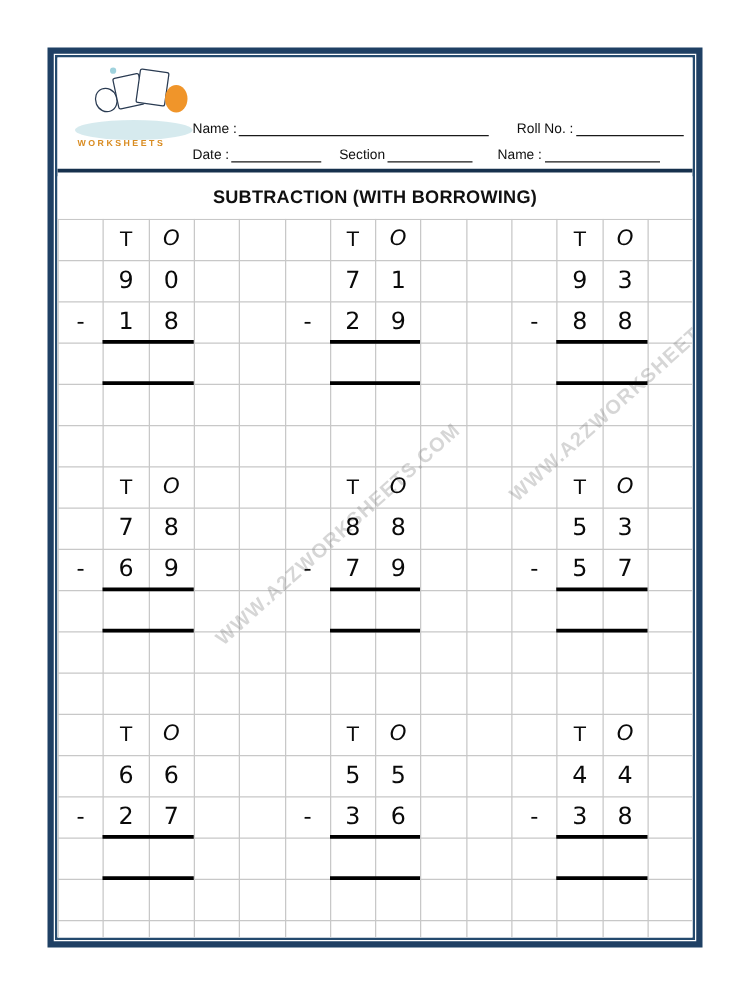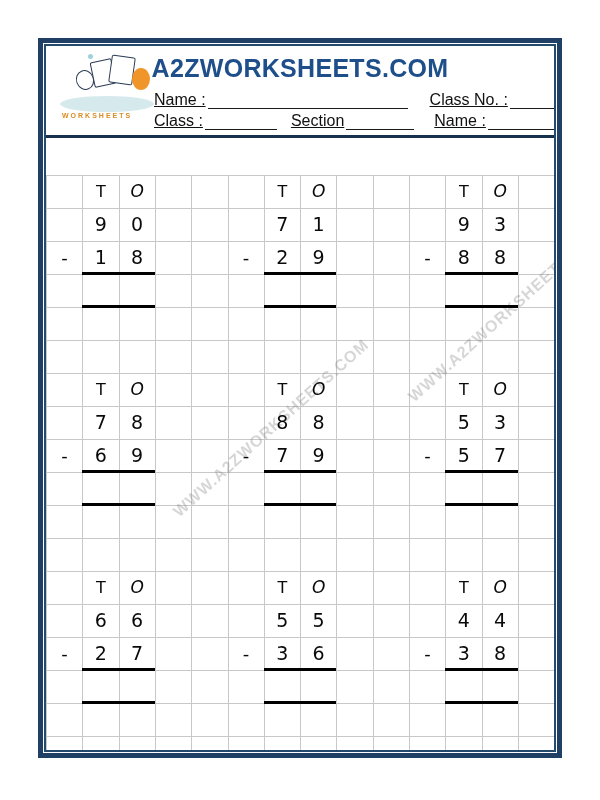--- a/index.html
+++ b/index.html
@@ -103,23 +103,22 @@
     border-radius: 50%;
   }
   .ld1 { left: 74px; top: 16px; width: 18px; height: 22px; }
   .ld2 { left: 30px; top: 2px; width: 5px; height: 5px; background: #9fd2dd; }
 
   
   .fields {
     position: absolute;
     left: 108px; top: 42px;
     width: 396px;
-    font-size: 16px;
+    font-size: 11px;
     color: #101010;
-    text-decoration: underline;
   }
   .field-row {
     display: flex;
     align-items: flex-end;
     height: 21px;
   }
   .fl { white-space: nowrap; padding-right: 2px; }
   .line {
     border-bottom: 1px solid #1a1a1a;
     height: 12px;
@@ -219,43 +218,43 @@
     <div class="logo">
       <div class="logo-paper lp3"></div>
       <div class="logo-paper lp1"></div>
       <div class="logo-paper lp2"></div>
       <div class="logo-dot ld2"></div>
       <div class="logo-swoosh"></div>
       <div class="logo-dot ld1"></div>
       <div class="logo-sub">WORKSHEETS</div>
     </div>
 
-    <div class="site-title">A2ZWORKSHEETS.COM</div>
 
     <div class="fields">
       <div class="field-row">
         <span class="fl">Name :</span>
         <span class="line" style="width:200px"></span>
         <span class="sp" style="width:22px"></span>
-        <span class="fl">Class No. :</span>
+        <span class="fl">Roll No. :</span>
         <span class="line" style="width:86px"></span>
       </div>
       <div class="field-row">
-        <span class="fl">Class :</span>
+        <span class="fl">Date :</span>
         <span class="line" style="width:72px"></span>
         <span class="sp" style="width:14px"></span>
         <span class="fl">Section</span>
         <span class="line" style="width:68px"></span>
         <span class="sp" style="width:20px"></span>
         <span class="fl">Name :</span>
         <span class="line" style="width:92px"></span>
       </div>
     </div>
   </div>
 
+  <div class="ws-title">SUBTRACTION (WITH BORROWING)</div>
 
   <div class="grid-wrap">
     <div class="grid" id="grid-lines">
         <div class="gline-v" style="left: 0px;"></div>
         <div class="gline-v" style="left: 36px;"></div>
         <div class="gline-v" style="left: 73px;"></div>
         <div class="gline-v" style="left: 109px;"></div>
         <div class="gline-v" style="left: 145px;"></div>
         <div class="gline-v" style="left: 182px;"></div>
         <div class="gline-v" style="left: 218px;"></div>

